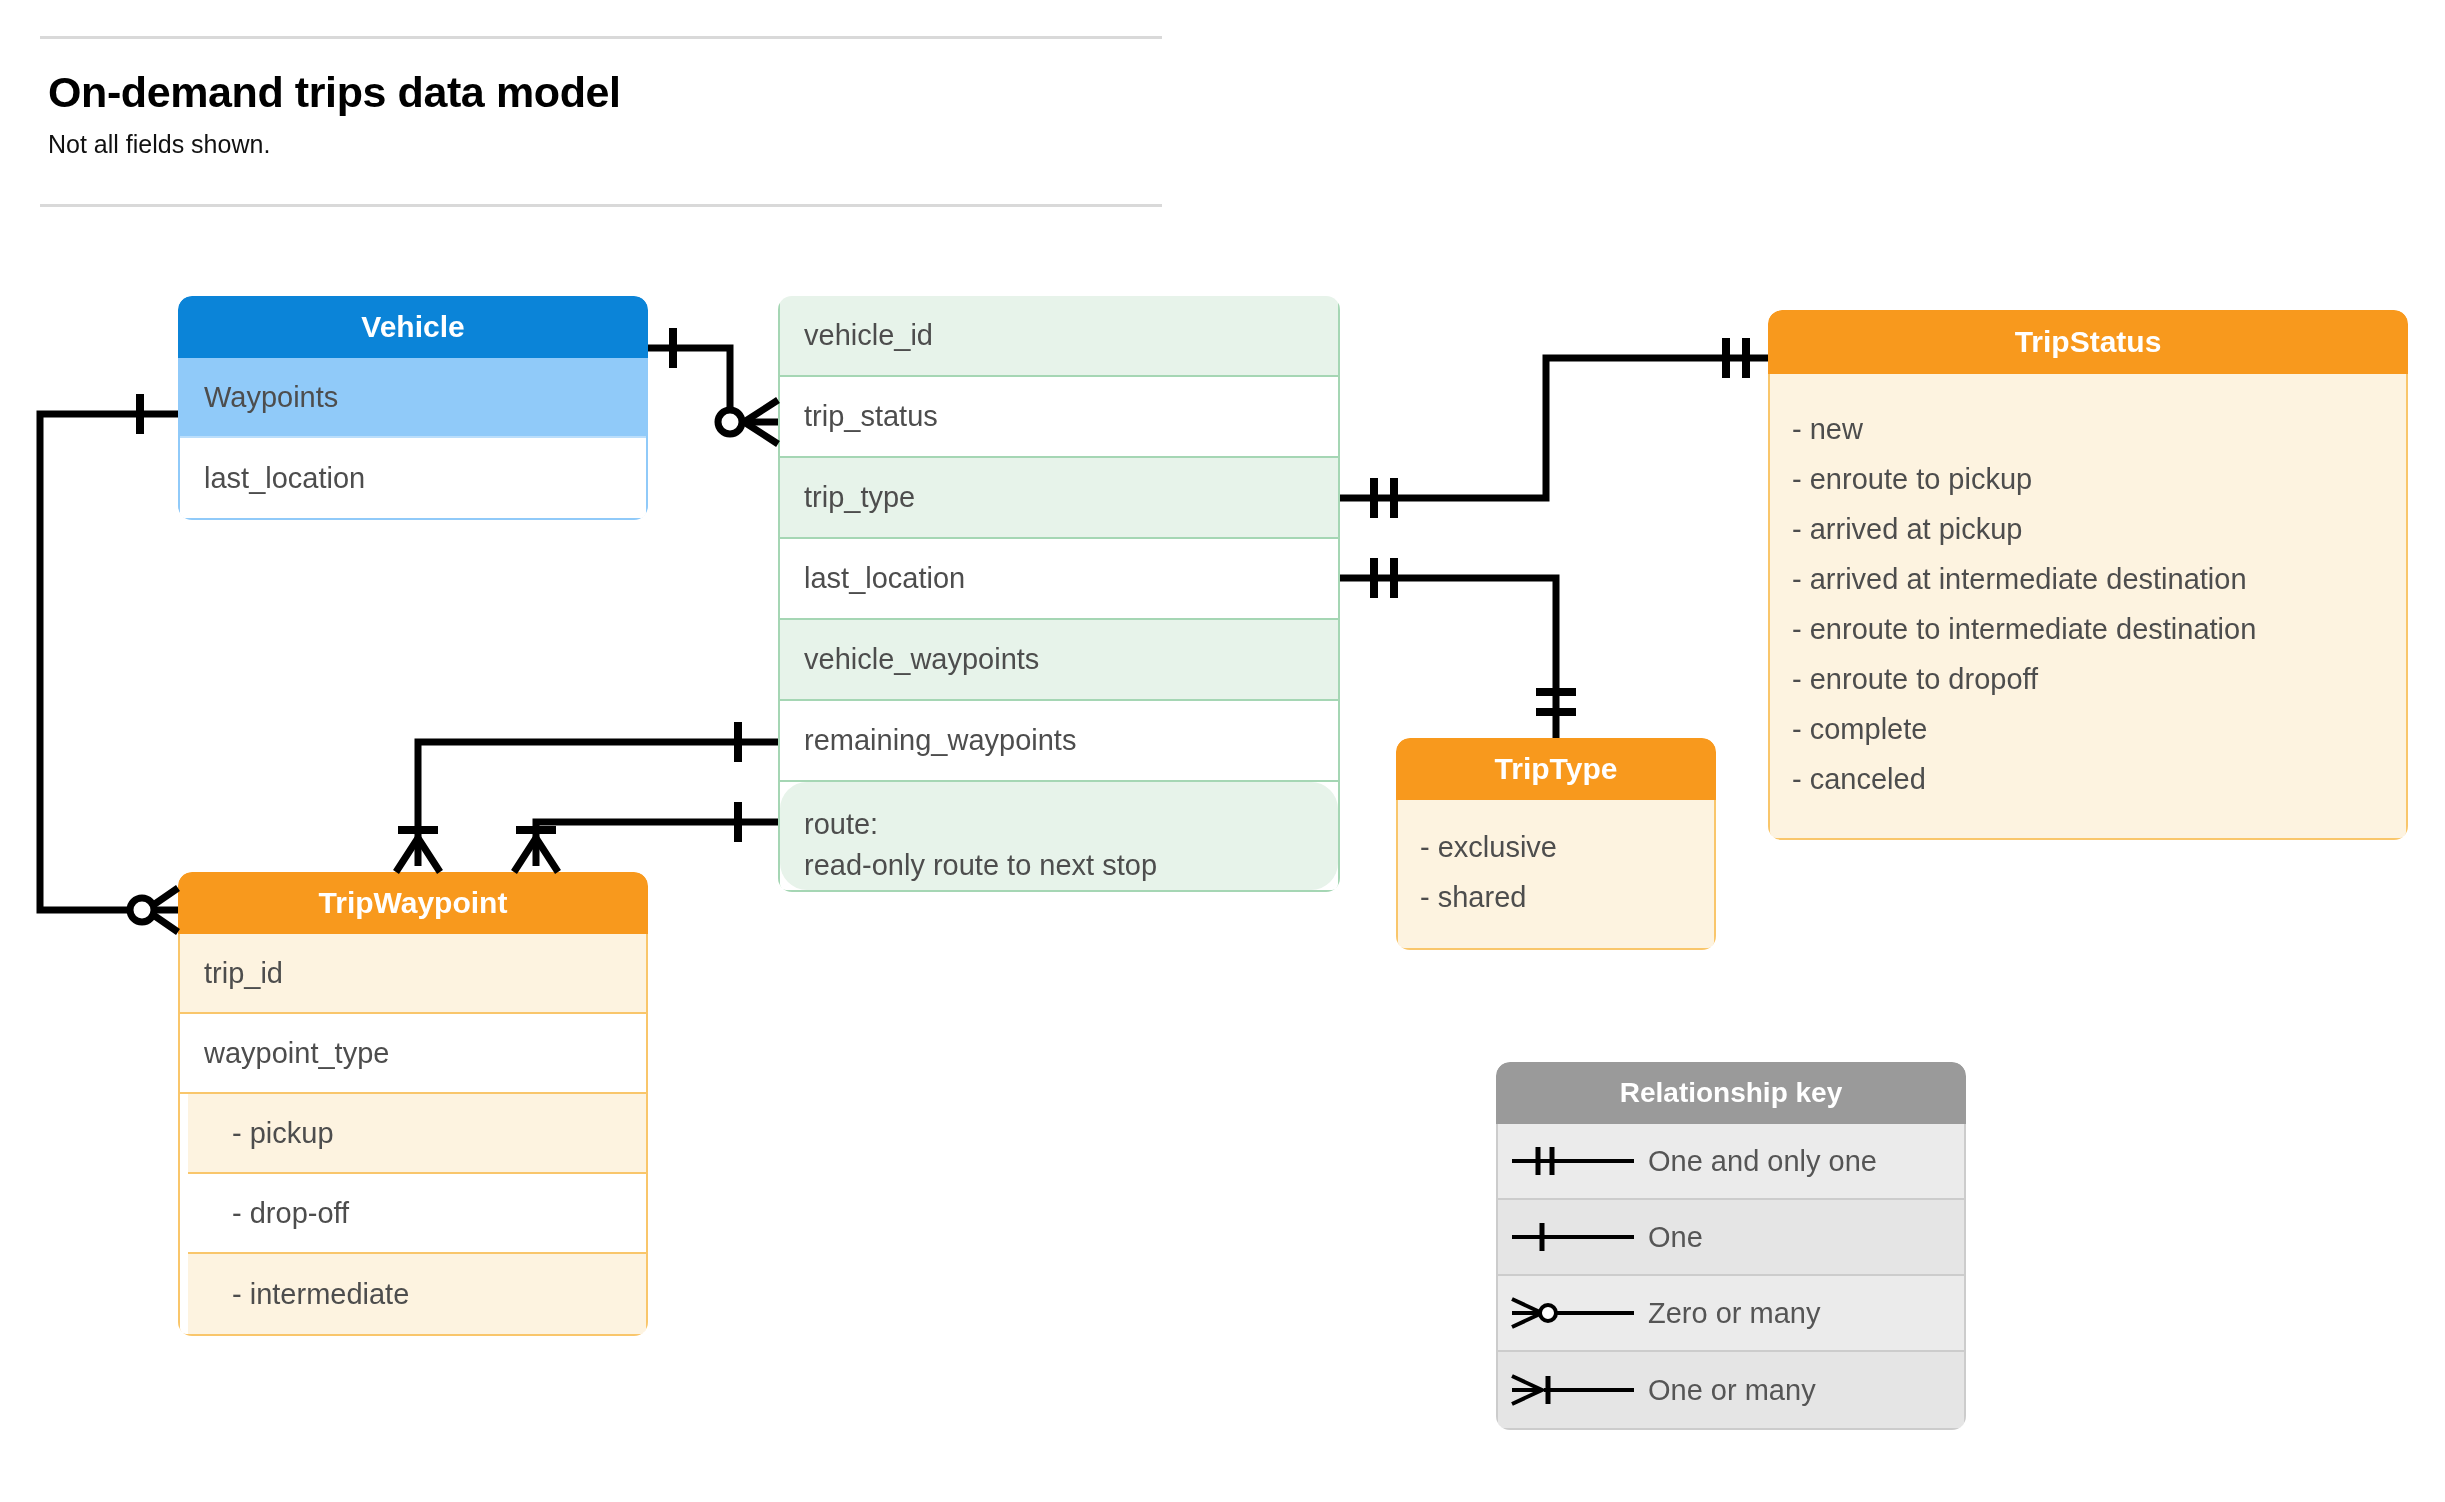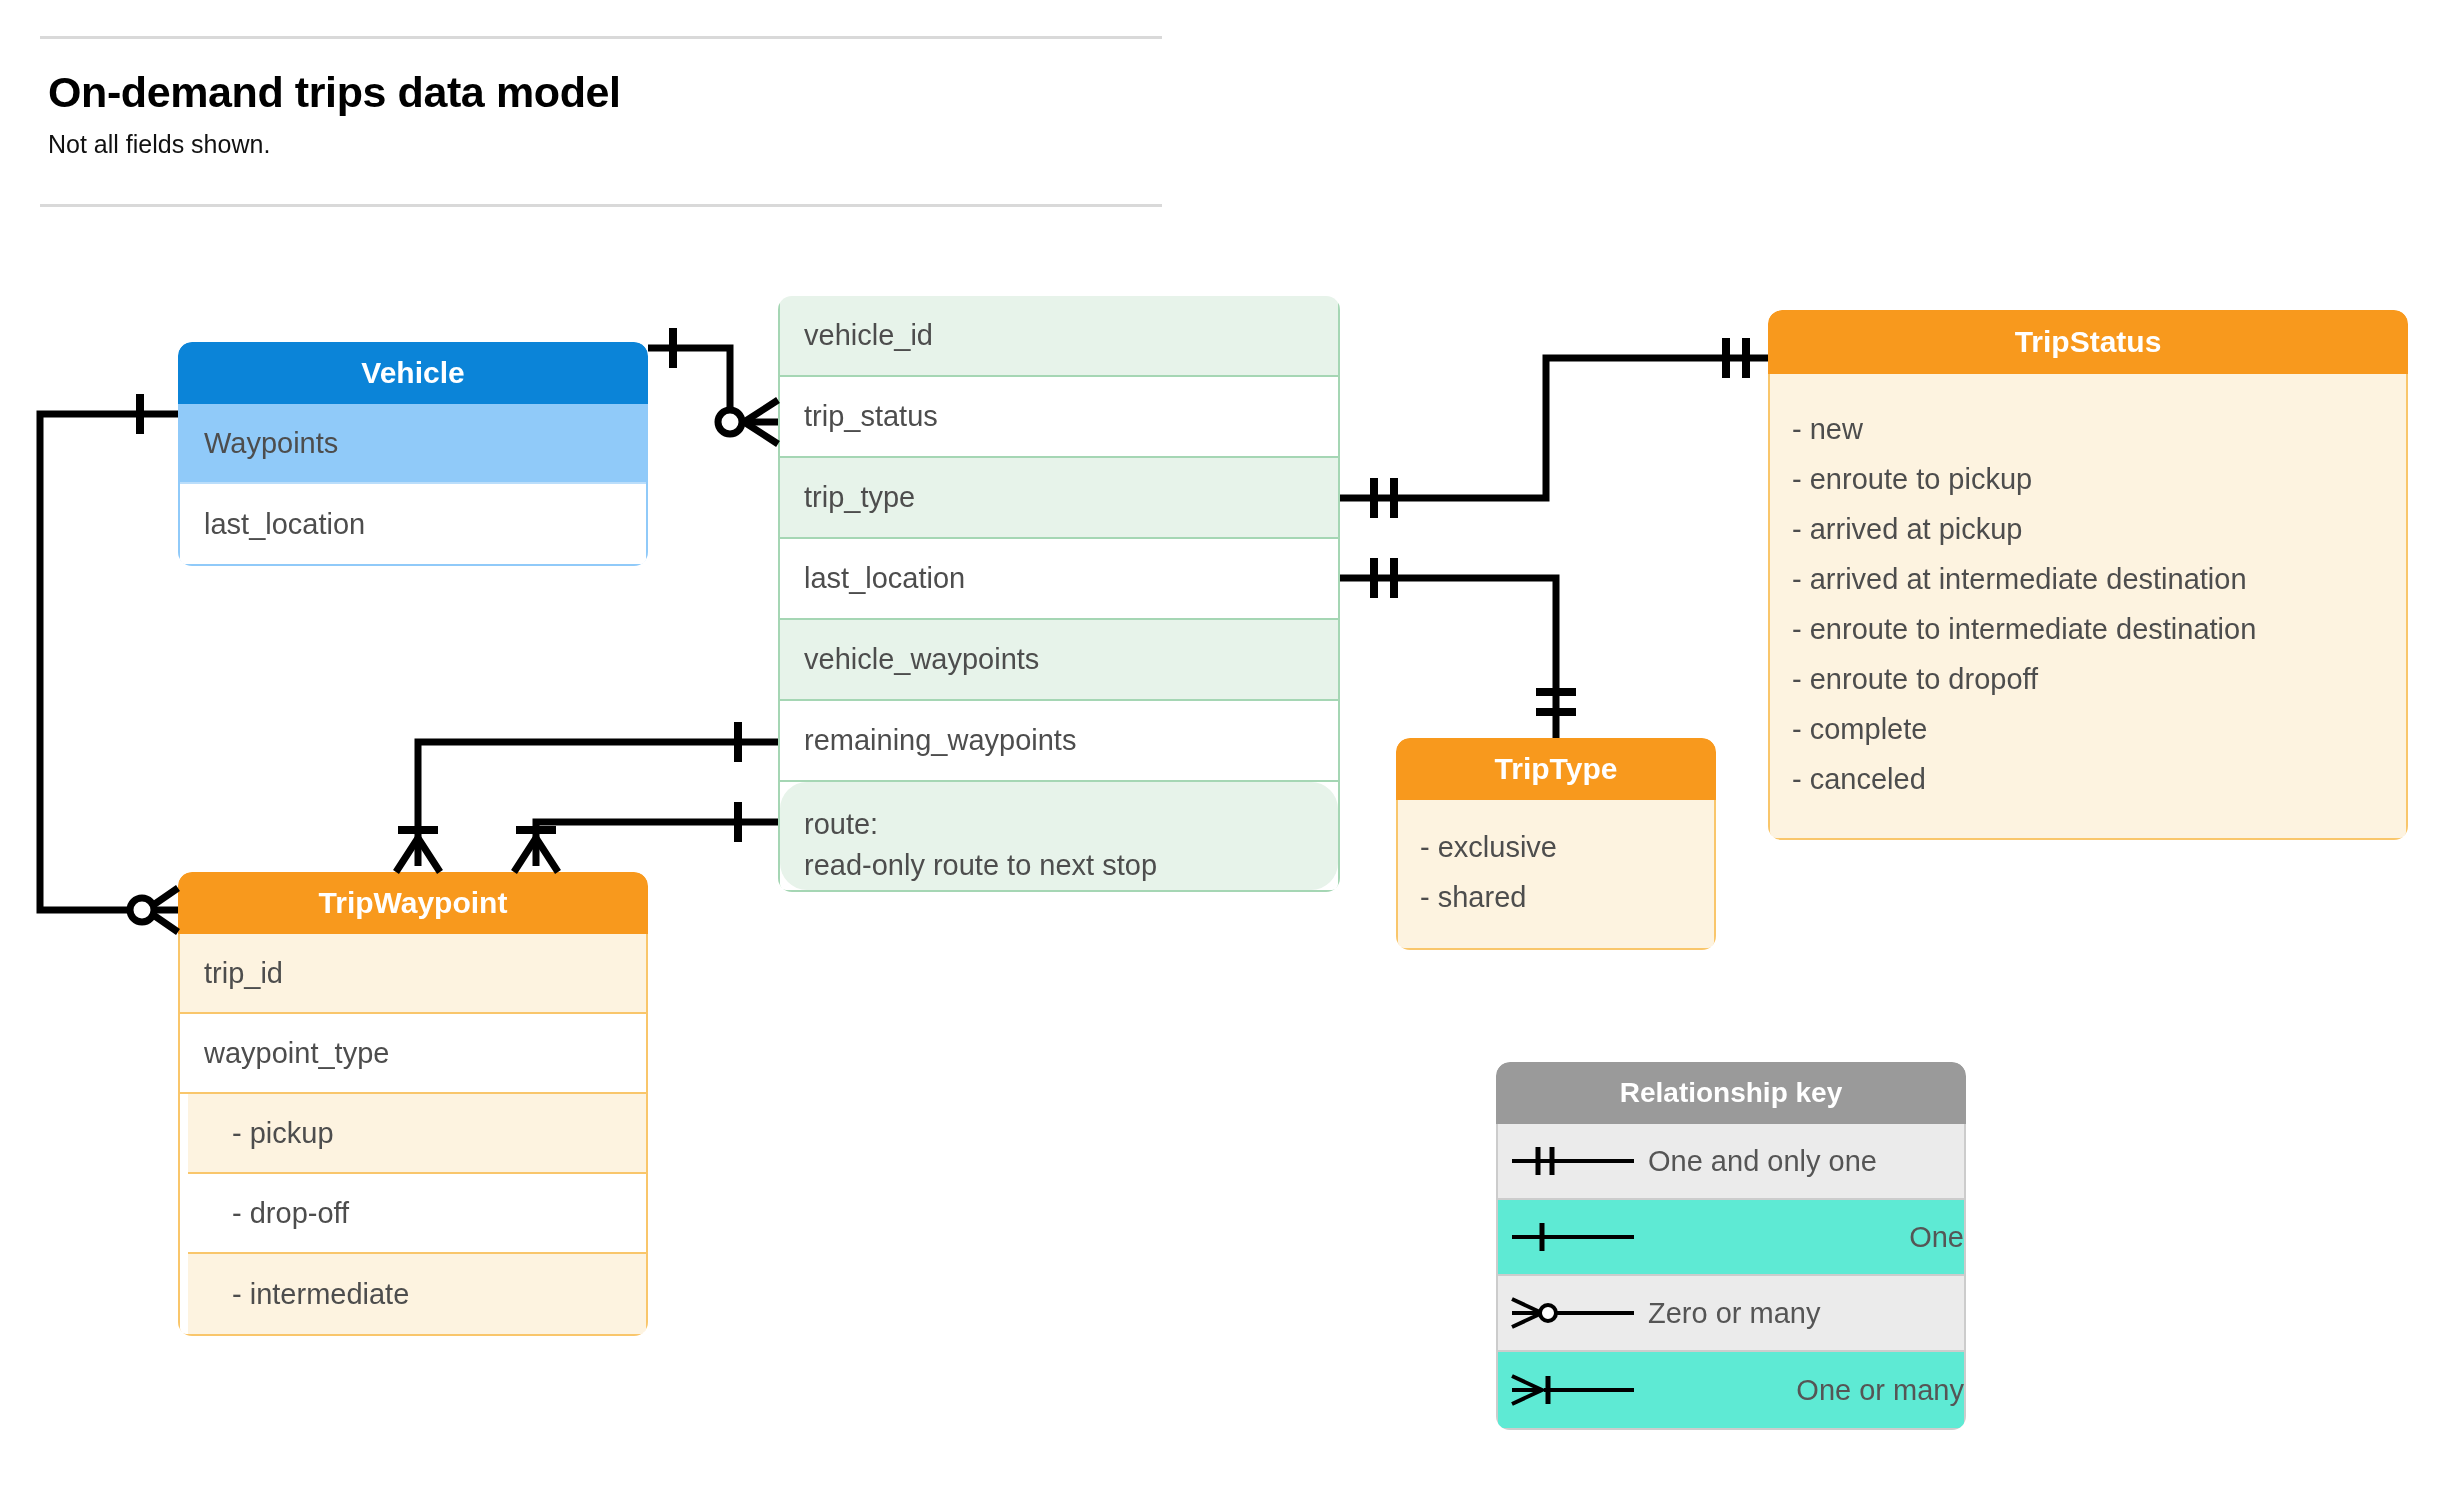--- a/index.html
+++ b/index.html
@@ -81,21 +81,21 @@
     white-space: nowrap;
   }
   .row.multi {
     display: block;
     padding-top: 22px;
     line-height: 1.42;
     border-radius: 27px;
   }
 
   
-  #vehicle { left: 178px; top: 296px; width: 470px; margin-top: 46px; }
+  #vehicle { left: 178px; top: 296px; width: 470px; }
   #vehicle .entity-header { background: #0b84d8; height: 62px; border-radius: 14px 14px 0 0; }
   #vehicle .entity-body { border: 2px solid #90caf9; border-top: none; border-radius: 0 0 8px 8px; }
   #vehicle .row { height: 80px; border-bottom: 2px solid #bbdefb; }
   #vehicle .row:last-child { border-bottom: none; }
   #vehicle .row.r0 { background: #90caf9; }
   #vehicle .row.r1 { background: #ffffff; }
 
   
   #trip { left: 778px; top: 296px; width: 562px; }
   #trip .entity-header { background: #228b45; height: 62px; border-radius: 14px 14px 0 0; }
@@ -177,21 +177,21 @@
   }
   .legend-row {
     height: 76px;
     display: flex;
     align-items: center;
     border-bottom: 2px solid #cccccc;
     box-sizing: border-box;
   }
   .legend-row:last-child { border-bottom: none; }
   .legend-row.shade { background: #ebebeb; }
-  .legend-row.light { background: #5eead4; justify-content: space-between; }
+  .legend-row.light { background: #e5e5e5; }
   .legend-sym {
     width: 150px;
     flex: none;
     display: flex;
     align-items: center;
     justify-content: center;
   }
   .legend-label {
     font-size: 29px;
     color: #555555;

